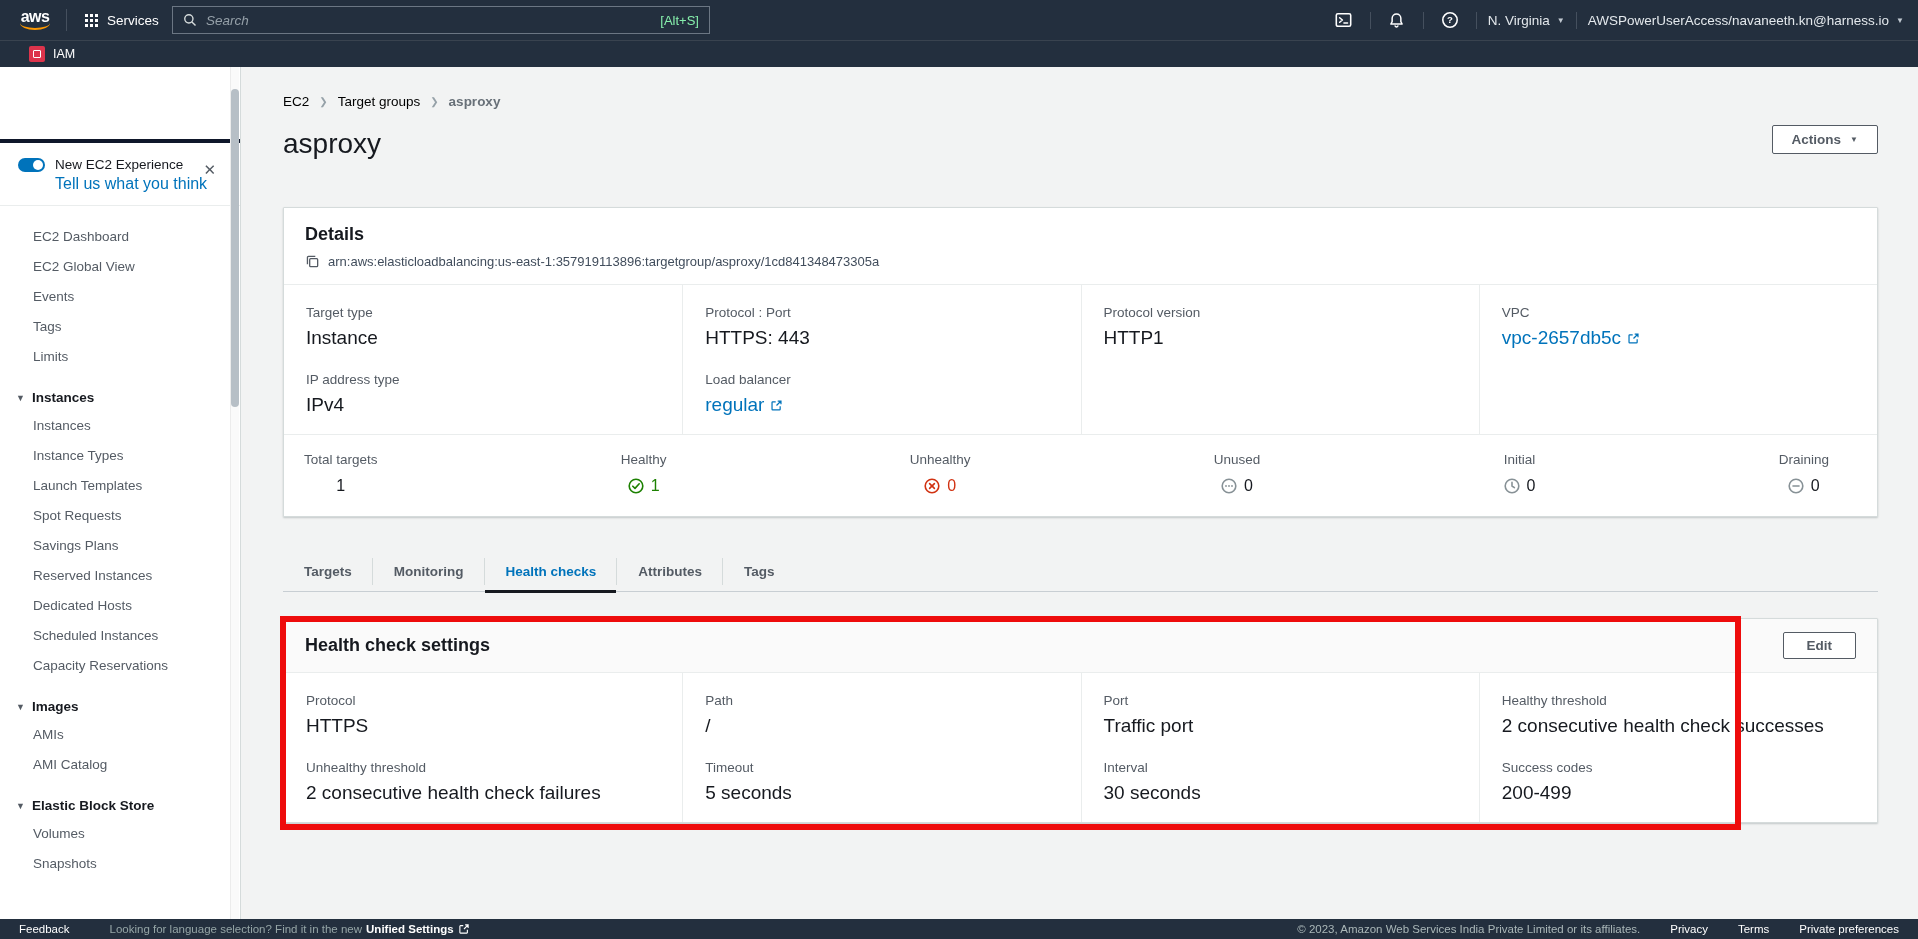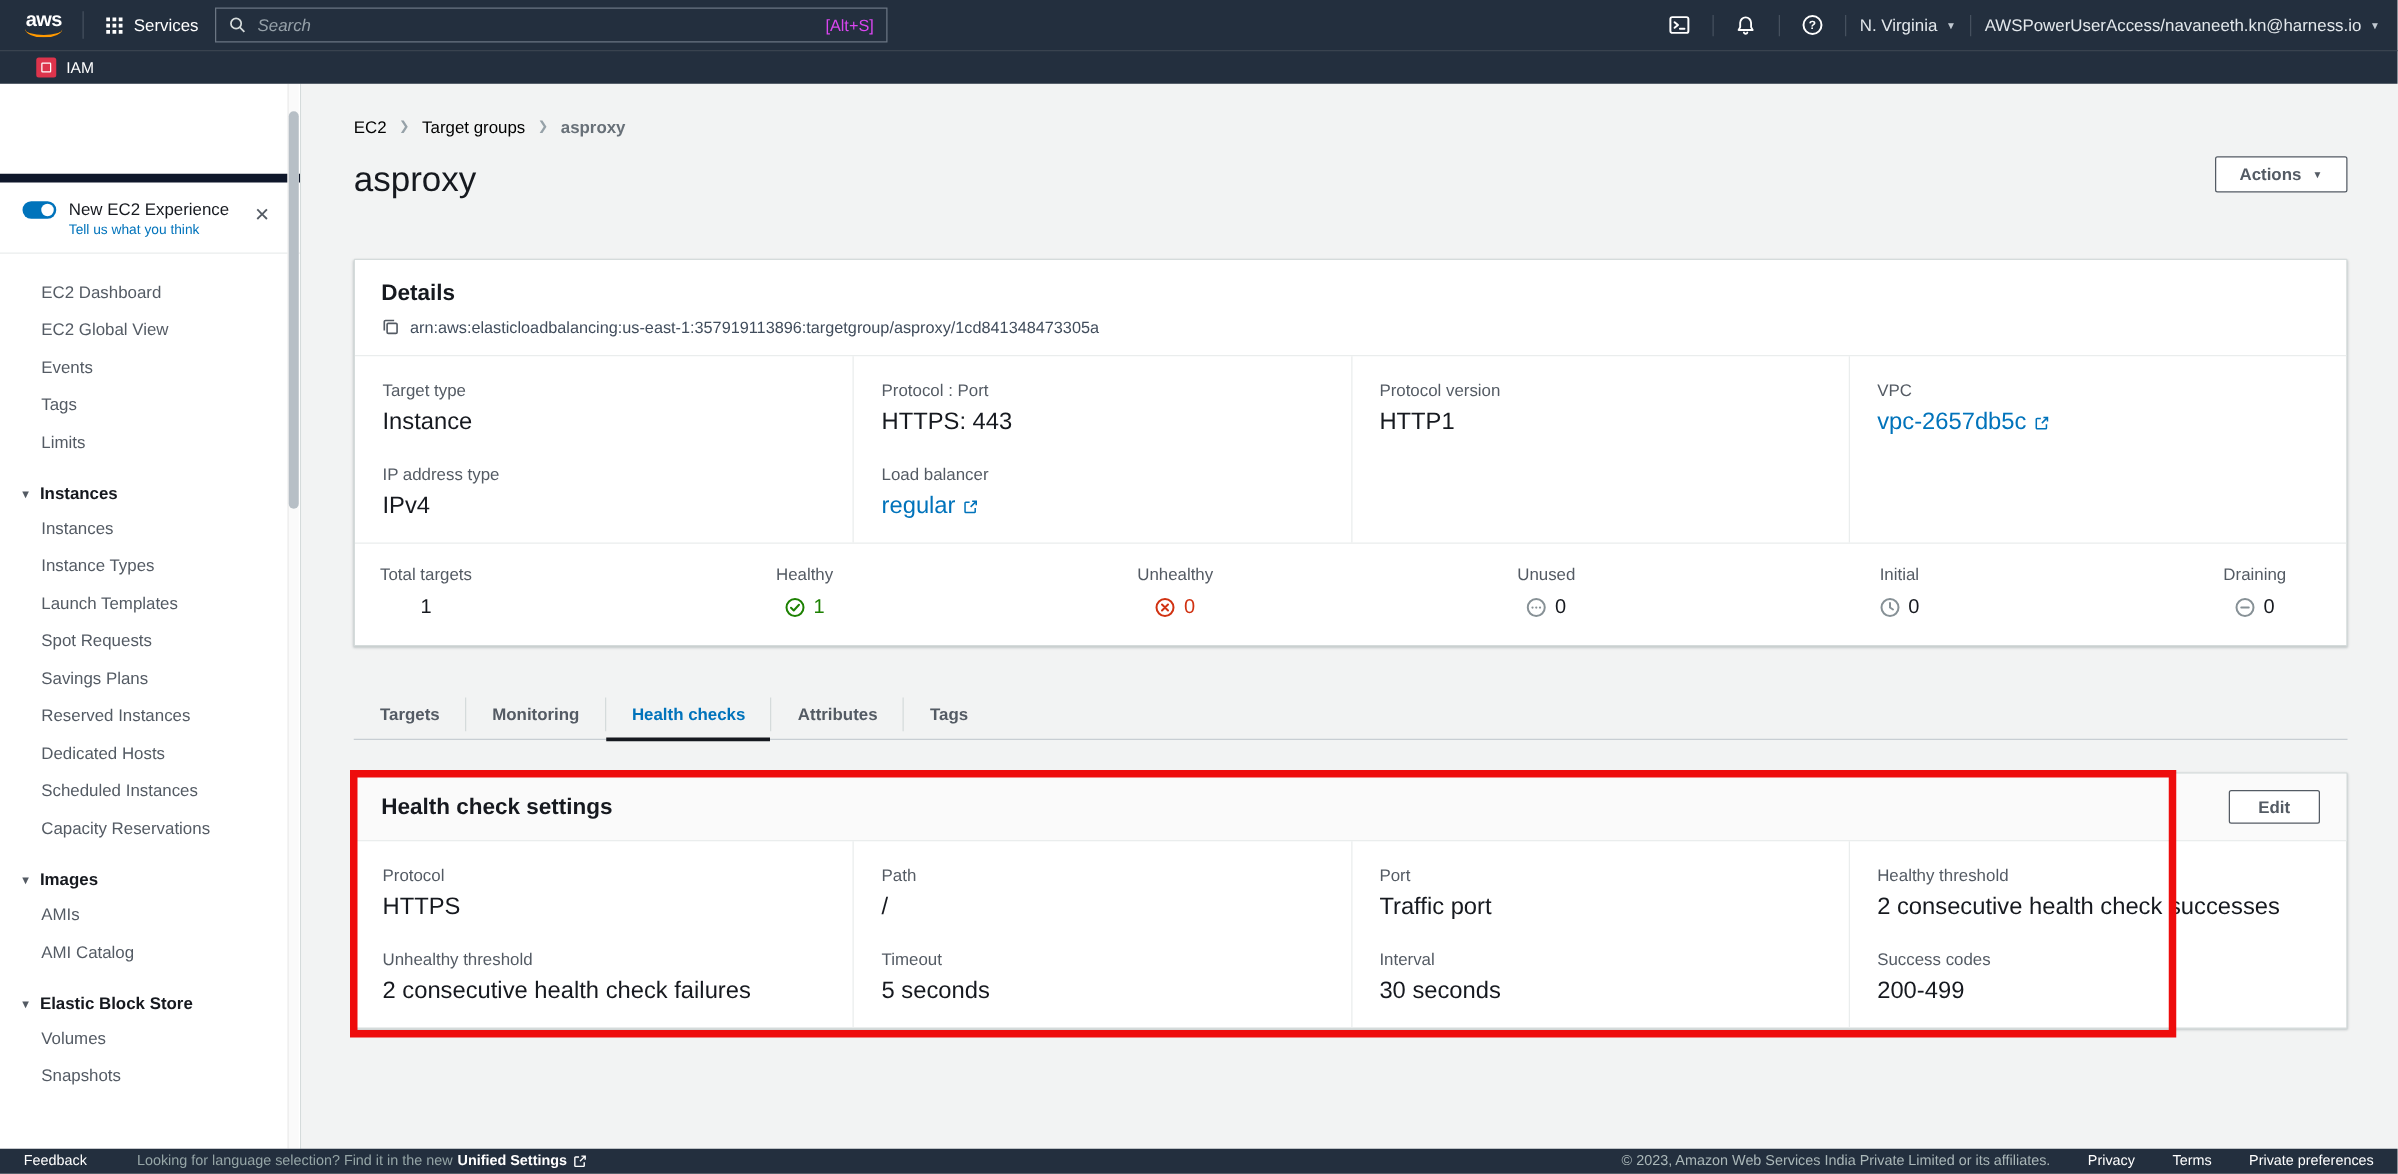--- a/index.html
+++ b/index.html
@@ -11,21 +11,21 @@
   .aws-logo { margin-left:16px; width:38px; cursor:pointer; }
   .aws-logo .aws-txt { color:#fff; font-weight:bold; font-size:16px; letter-spacing:-0.5px; line-height:13px; text-align:center; }
   .aws-logo .aws-smile { width:30px; height:7px; margin:0 auto; border-bottom:2px solid #ff9900; border-radius:0 0 100% 100% / 0 0 200% 200%; }
   .nav-sep { width:1px; height:22px; background:#45505e; margin:0 12px; }
   .services { display:flex; align-items:center; gap:9px; color:#fff; font-size:13.5px; cursor:pointer; padding:4px 6px; }
   .grid9 { width:13px; height:13px; display:grid; grid-template-columns:repeat(3,3px); grid-template-rows:repeat(3,3px); gap:2px; }
   .grid9 span { background:#fff; }
   .searchbox { position:absolute; left:172px; top:6px; width:538px; height:28px; border:1px solid #6b7683; background:#232f3e; display:flex; align-items:center; padding:0 10px; }
   .searchbox input { flex:1; background:transparent; border:none; outline:none; color:#d5dbdb; font-size:13.5px; font-style:italic; margin-left:9px; font-family:inherit; }
   .searchbox input::placeholder { color:#95a0a8; }
-  .search-short { color:#d946ef; font-size:13px; font-style:normal; }
+  .search-short { color:#86efac; font-size:13px; font-style:normal; }
   .nav-right { position:absolute; right:14px; top:0; height:40px; display:flex; align-items:center; }
   .nav-right .sep { width:1px; height:17px; background:#45505e; margin:0 11px; }
   .nav-ico { width:30px; height:28px; display:flex; align-items:center; justify-content:center; cursor:pointer; }
   .nav-txt { color:#e3e8ec; font-size:13.5px; cursor:pointer; display:flex; align-items:center; gap:7px; }
   .caret { font-size:8px; color:#c1c9d1; }
   .favrow { height:27px; border-top:1px solid #39434f; display:flex; align-items:center; padding-left:29px; gap:8px; }
   .iam-ico { width:16px; height:16px; background:#dd344c; border-radius:2px; display:flex; align-items:center; justify-content:center; }
   .iam-ico i { display:block; width:8px; height:8px; border:1.4px solid #fff; border-radius:1px; }
   .fav-label { color:#fff; font-size:12.5px; cursor:pointer; }
 
@@ -36,26 +36,26 @@
   .footer .lang b { color:#fff; cursor:pointer; }
   .footer .right { margin-left:auto; display:flex; align-items:flex-start; gap:30px; }
   .footer .copy { color:#aab7b8; }
   .footer .flink { color:#fff; cursor:pointer; }
 
   
   .main { position:absolute; top:67px; bottom:20px; left:0; right:0; }
   .sidebar { position:absolute; left:0; top:0; bottom:0; width:241px; background:#fff; border-right:1px solid #d5dbdb; overflow:hidden; }
   .sb-scrolltrack { position:absolute; right:1px; top:0; bottom:0; width:9px; background:#fafafa; border-left:1px solid #ececec; }
   .sb-thumb { position:absolute; right:1px; top:22px; width:8px; height:318px; background:#b7bfc6; border-radius:4px; }
-  .exp-block { margin-top:72px; border-top:7px solid #0f172a; border-bottom:1px solid #eaeded; padding:14px 14px 12px 18px; position:relative; }
+  .exp-block { margin-top:72px; border-top:4px solid #0f172a; border-bottom:1px solid #eaeded; padding:14px 14px 12px 18px; position:relative; }
   .exp-top { display:flex; align-items:center; gap:10px; }
   .toggle { width:27px; height:14px; background:#0073bb; border-radius:8px; position:relative; cursor:pointer; flex:none; }
   .toggle i { position:absolute; right:2px; top:2px; width:10px; height:10px; background:#fff; border-radius:50%; }
   .exp-title { font-size:13.5px; color:#16191f; }
-  .exp-sub { margin:3px 0 0 37px; font-size:11px; color:#0073bb; cursor:pointer; }
+  .exp-sub { margin:3px 0 0 37px; font-size:16px; color:#0073bb; cursor:pointer; }
   .exp-close { position:absolute; right:24px; top:19px; color:#545b64; font-size:15px; cursor:pointer; line-height:1; }
   .sb-list { padding-top:16px; }
   .sb-item { padding:7px 10px 7px 33px; font-size:13.5px; color:#545b64; line-height:16px; cursor:pointer; }
   .sb-sec { margin-top:10px; padding:8px 10px 6px 16px; display:flex; align-items:center; gap:7px; cursor:pointer; }
   .sb-sec .tri { font-size:9px; color:#545b64; }
   .sb-sec .sec-lbl { font-size:13.5px; font-weight:bold; color:#16191f; }
 
   
   .content { position:absolute; left:241px; top:0; right:0; bottom:0; background:#f2f3f3; padding:0 40px 0 42px; overflow:hidden; }
   .crumbs { margin-top:27px; display:flex; align-items:center; gap:10px; font-size:13.5px; }

